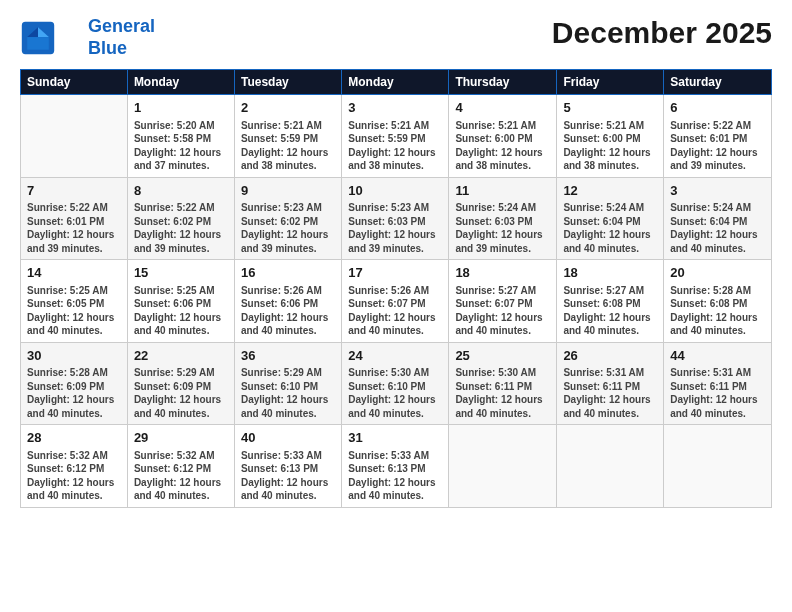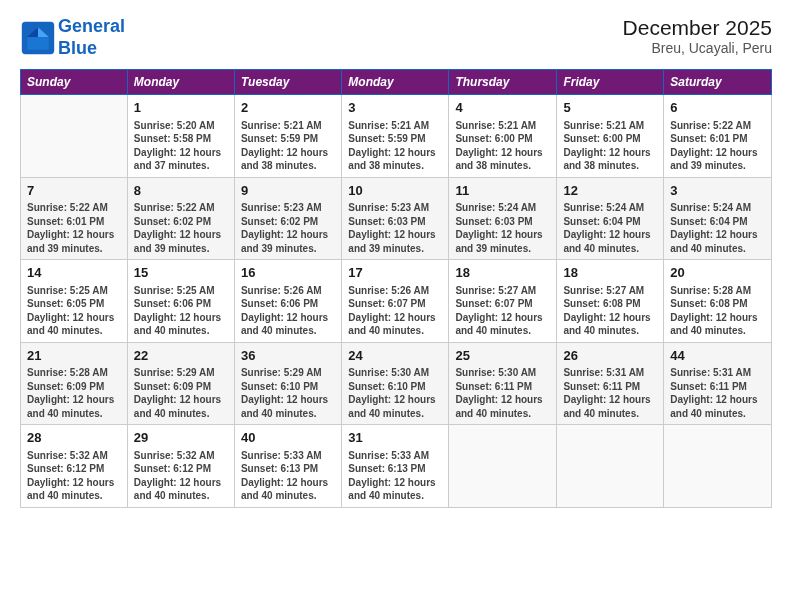--- a/index.html
+++ b/index.html
@@ -18,56 +18,56 @@
     }
     .header {
       display: flex;
       justify-content: space-between;
       align-items: flex-start;
       margin-bottom: 10px;
     }
     .logo {
       display: flex;
       align-items: center;
+      gap: 30px;
     }
     .logo-text {
       font-size: 18px;
       font-weight: bold;
       color: #1a1a1a;
       line-height: 1.2;
     }
     .logo-text span {
       color: #1565c0;
     }
     .logo-icon {
       width: 36px;
       height: 36px;
       margin-right: 2px;
     }
     .title-section {
       text-align: right;
     }
     .month-title {
-      font-size: 21px;
-      font-weight: normal;
+      font-size: 30px;
+      font-weight: bold;
       color: #1a1a1a;
     }
     .location {
       font-size: 14px;
       color: #555;
     }
     table {
       width: 100%;
       border-collapse: collapse;
       font-size: 10.5px;
     }
     thead tr {
-      background-color: #701a75;
+      background-color: #0f172a;
       color: #fff;
-      font-style: italic;
     }
     thead th {
       padding: 5px 6px;
       text-align: left;
       font-size: 12px;
       font-weight: bold;
       border: 1px solid #1565c0;
     }
     tbody tr {
       border-bottom: 1px solid #ccc;
@@ -118,21 +118,20 @@
         <polygon points="20,19 32,19 32,33 8,33 8,19" fill="#1976d2"></polygon>
         <polygon points="20,8 8,19 20,19" fill="#0d47a1"></polygon>
       </svg>
       <div class="logo-text">
         <div><span>General</span></div>
         <div><span style="color:#1565c0;">Blue</span></div>
       </div>
     </div>
     <div class="title-section">
       <div class="month-title">December 2025</div>
-      <div class="location">Breu, Ucayali, Peru</div>
     </div>
   </div>
 
   <table>
     <thead>
       <tr>
         <th>Sunday</th>
         <th>Monday</th>
         <th>Tuesday</th>
         <th>Monday</th>
@@ -284,21 +283,21 @@
           <td>
             <span class="day-number">20</span>
             <div class="day-info" style="white-space: pre-line;">Sunrise: 5:28 AM
 Sunset: 6:08 PM
 Daylight: 12 hours
 and 40 minutes.</div>
           </td>
         </tr>
         <tr>
           <td>
-            <span class="day-number">21</span>
+            <span class="day-number">30</span>
             <div class="day-info" style="white-space: pre-line;">Sunrise: 5:28 AM
 Sunset: 6:09 PM
 Daylight: 12 hours
 and 40 minutes.</div>
           </td>
           <td>
             <span class="day-number">22</span>
             <div class="day-info" style="white-space: pre-line;">Sunrise: 5:29 AM
 Sunset: 6:09 PM
 Daylight: 12 hours

